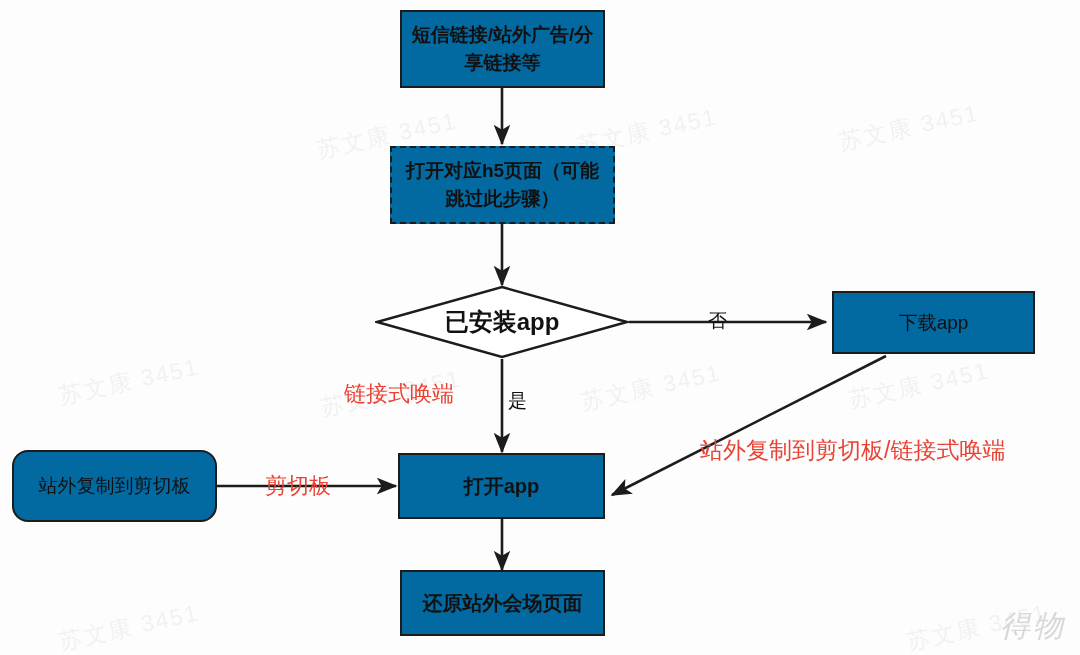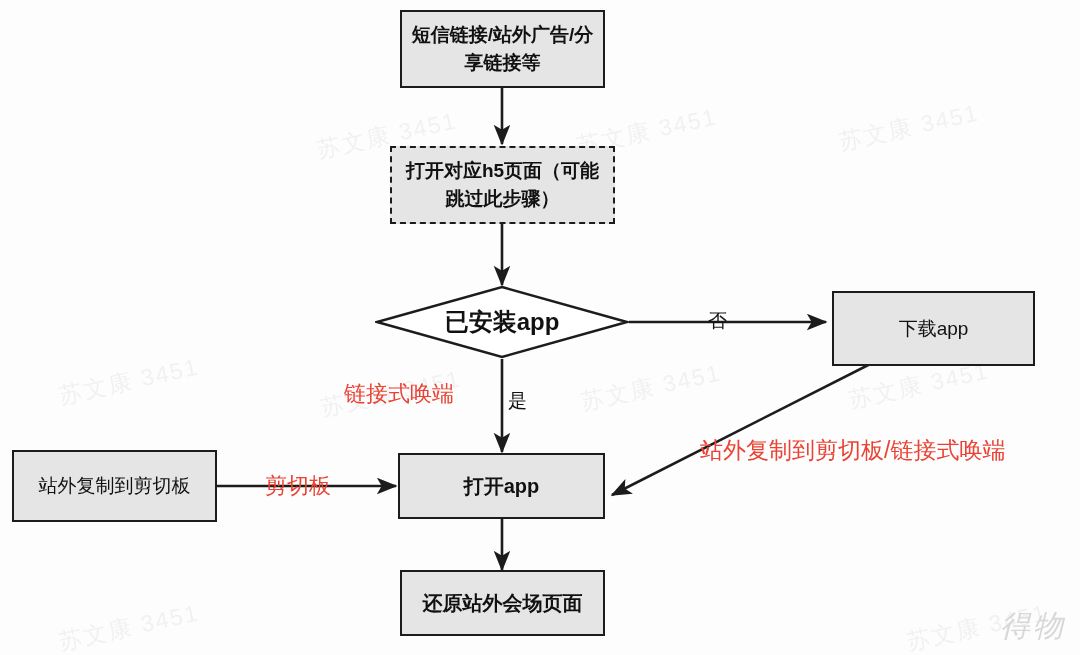--- a/index.html
+++ b/index.html
@@ -39,21 +39,21 @@
     font-style: italic;
     user-select: none;
     margin-left: 36px;
   }
 
   
   .node {
     position: absolute;
     box-sizing: border-box;
     border: 2px solid #1c1c1c;
-    background: #e5e5e5;
+    background: #0369a1;
     display: flex;
     align-items: center;
     justify-content: center;
     text-align: center;
     color: #111111;
     line-height: 1.45;
     padding: 4px 8px;
   }
   .node.bold { font-weight: bold; }
   .node.dashed { border-style: dashed; border-width: 2px; }
@@ -143,25 +143,25 @@
     <span>打开对应h5页面（可能跳过此步骤）</span>
   </div>
 
   <div class="diamond-wrap" style="left:375px; top:285px; width:254px; height:74px;">
     <svg width="254" height="74" viewBox="0 0 254 74">
       <polygon points="127,2 252,37 127,72 2,37" fill="#ffffff" stroke="#1c1c1c" stroke-width="2.4"></polygon>
     </svg>
     <div class="diamond-label">已安装app</div>
   </div>
 
-  <div class="node" style="left:832px; top:291px; width:203px; height:75px; font-size:19px;text-align:right;">
+  <div class="node" style="left:832px; top:291px; width:203px; height:63px; font-size:19px;text-align:right;">
     <span>下载app</span>
   </div>
 
-  <div class="node" style="left:12px; top:450px; width:205px; height:72px; font-size:19px;">
+  <div class="node" style="left:12px; top:450px; width:205px; height:72px; font-size:19px;border-radius:16px;">
     <span>站外复制到剪切板</span>
   </div>
 
   <div class="node bold" style="left:398px; top:453px; width:207px; height:66px; font-size:20px;">
     <span>打开app</span>
   </div>
 
   <div class="node bold" style="left:400px; top:570px; width:205px; height:66px; font-size:20px;">
     <span>还原站外会场页面</span>
   </div>

